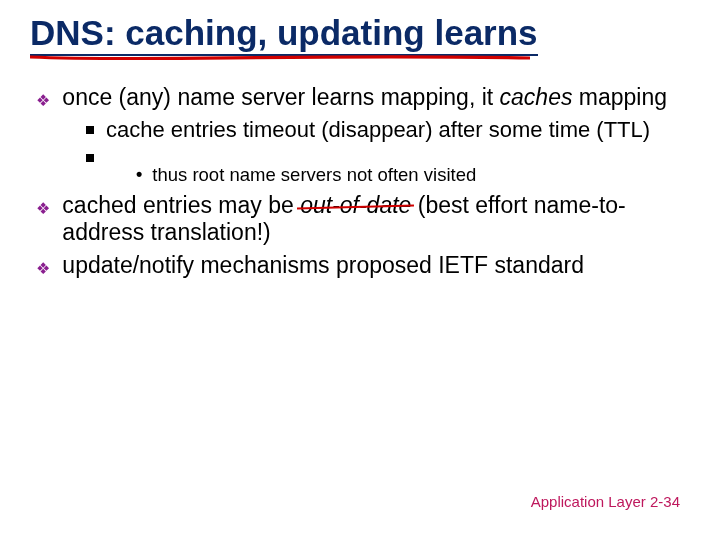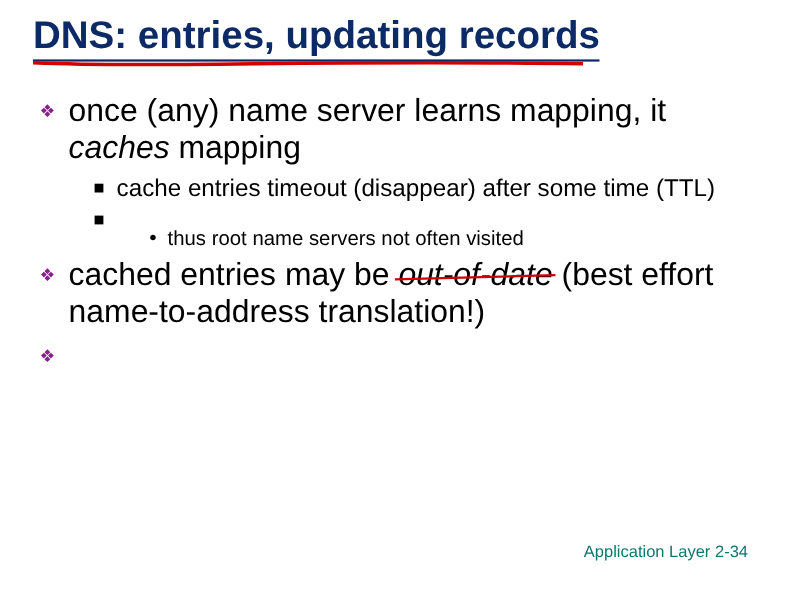--- a/index.html
+++ b/index.html
@@ -46,21 +46,21 @@
     margin-bottom: 6px;
   }
   .diamond {
     color: #8a1f8f;
     font-size: 16px;
     margin-right: 12px;
     margin-top: 7px;
     flex-shrink: 0;
   }
   .btext {
-    font-size: 29px;
+    font-size: 23px;
     line-height: 1.18;
   }
   .italic { font-style: italic; }
   .sub {
     margin-left: 56px;
     display: flex;
     align-items: flex-start;
     margin-bottom: 2px;
   }
   .sq {
@@ -108,30 +108,30 @@
     background: #d00000;
     transform: rotate(-1.5deg);
   }
   .block2 { margin-top: 6px; }
   .block3 { margin-top: 6px; }
   .footer {
     position: absolute;
     right: 40px;
     bottom: 30px;
     font-size: 15px;
-    color: #0f766e;
+    color: #be185d;
   }
 </style>
 </head>
 <body>
 
 <div class="slide">
 
   <div class="title-wrap">
-    <div class="title">DNS: entries, updating records</div>
+    <div class="title">DNS: caching, updating learns</div>
     <svg class="underline-red" viewBox="0 0 500 10" preserveAspectRatio="none">
       <path d="M0,4 C120,9 260,1 500,5" stroke="#d00000" stroke-width="3.2" fill="none" stroke-linecap="round"></path>
     </svg>
   </div>
 
   
   <div class="bullet">
     <span class="diamond">❖</span>
     <span class="btext">
       <span>once (any) name server learns mapping, it </span><span class="italic">caches</span><span> mapping</span>
@@ -153,20 +153,21 @@
   <div class="bullet block2">
     <span class="diamond">❖</span>
     <span class="btext">
       <span>cached entries may be </span><span class="strike-wrap"><span>out-of-date</span><span class="ood-strike"></span></span><span>   (best effort name-to-address translation!)</span>
     </span>
   </div>
 
   
   <div class="bullet block3">
     <span class="diamond">❖</span>
+    <span class="btext">update/notify mechanisms proposed IETF standard</span>
   </div>
 
   <div class="footer">
     <span>Application Layer</span>
     <span>2-34</span>
   </div>
 
 </div>
 
 </body></html>

